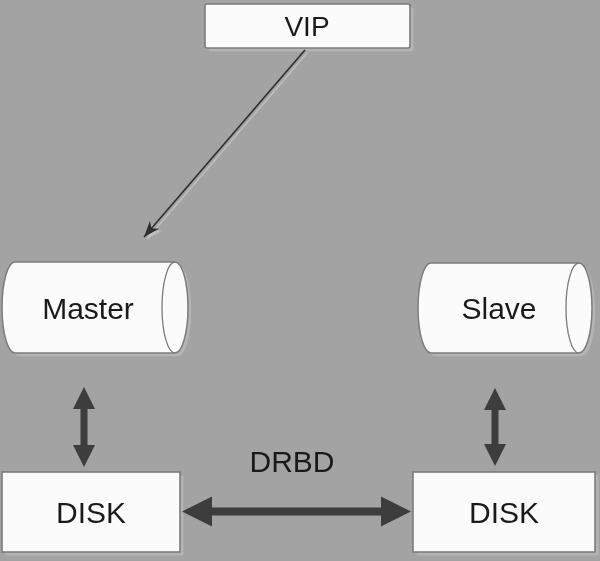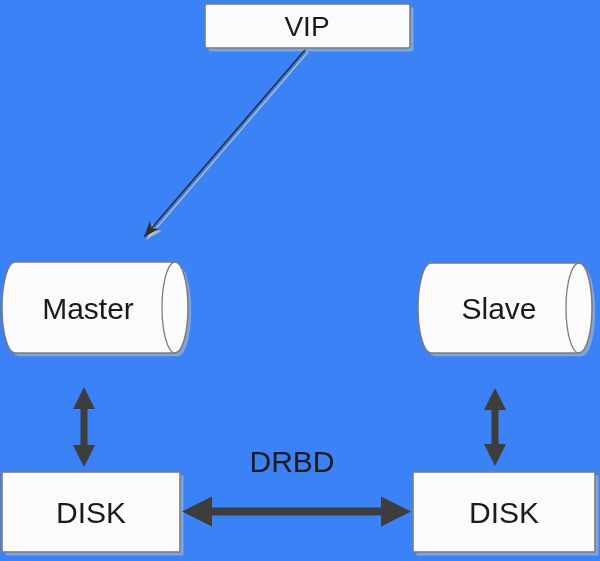--- a/index.html
+++ b/index.html
@@ -1,19 +1,19 @@
 <!DOCTYPE html>
 <html><head>
 <meta charset="utf-8">
 <style>
   html, body { margin: 0; padding: 0; background: #ffffff; }
   .stage {
     width: 600px; height: 561px; position: relative;
     font-family: "Liberation Sans", sans-serif;
-    background: #3b82f6; overflow: hidden;
+    background: #a3a3a3; overflow: hidden;
   }
   svg { display: block; }
   .box   { stroke: #7c7c7c; stroke-width: 1.6; }
   .cyl   { stroke: #7c7c7c; stroke-width: 1.5; }
   .cyl-inner { fill: none; stroke: #7c7c7c; stroke-width: 1.3; }
   .shadow { fill: #c6c6c6; opacity: 0.5; stroke: none; }
   .lbl { fill: #1a1a1a; font-size: 30px; text-anchor: middle; }
   .lbl-vip { font-size: 28px; }
   .thinline { stroke: #2f2f2f; stroke-width: 1.6; fill: none; }
   .thinline-shadow { stroke: #c2c2c2; stroke-width: 1.6; fill: none; opacity: 0.85; }

